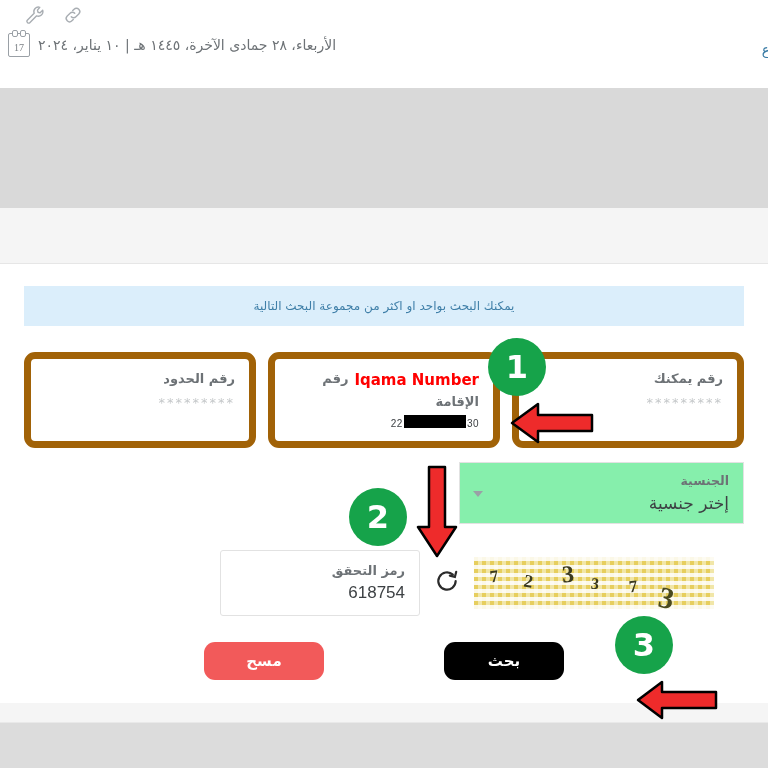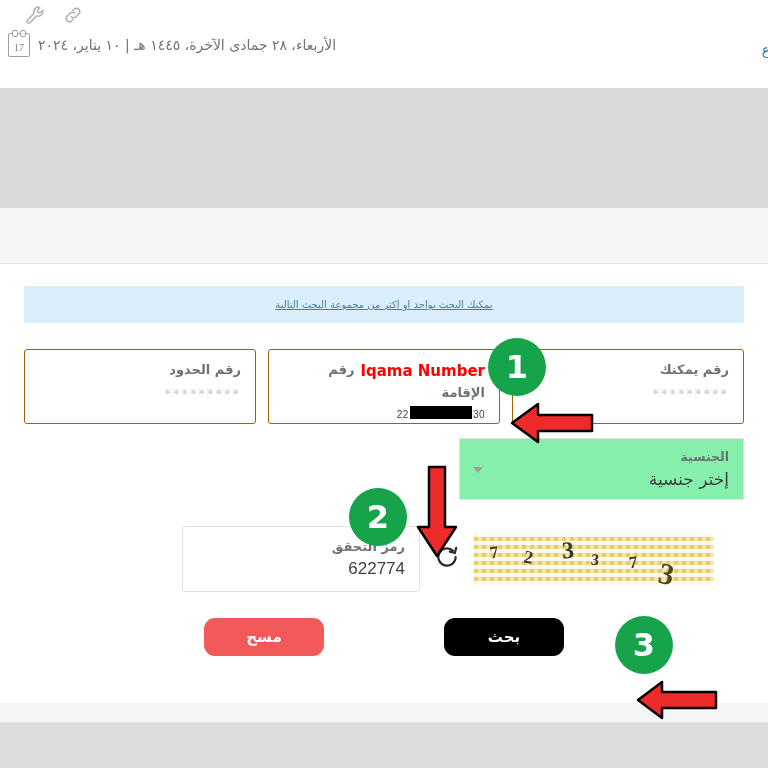--- a/index.html
+++ b/index.html
@@ -109,39 +109,38 @@
   .form-card {
     background: #ffffff;
     border-top: 1px solid #e6e6e6;
     padding: 22px 24px 0 24px;
     min-height: 440px;
   }
 
   .info-banner {
     background: #dbeefb;
     color: #3f7fa8;
-    font-size: 10px;
+    font-size: 12px;
     text-align: center;
     padding: 13px 10px;
     margin-bottom: 26px;
-    text-decoration: underline;
   }
 
   .field-row {
     display: flex;
     gap: 12px;
     margin-bottom: 14px;
   }
 
   .field {
     flex: 1 1 0;
     background: #fff;
-    border: 1px solid #a16207;
-    border-radius: 3px;
-    padding: 10px 14px 3px 14px;
+    border: 7px solid #a16207;
+    border-radius: 11px;
+    padding: 10px 14px 12px 14px;
     min-height: 60px;
     position: relative;
   }
 
   .field-label {
     font-size: 13px;
     color: #6d7276;
     font-weight: bold;
     text-align: right;
     line-height: 1.5;
@@ -238,21 +237,21 @@
     flex: 0 0 auto;
   }
   .captcha-img span {
     position: absolute;
     font-family: "Liberation Serif", serif;
     color: #3b3a20;
     font-weight: bold;
   }
   .refresh-icon { flex: 0 0 auto; }
   .code-field {
-    width: 238px;
+    width: 200px;
     background: #fff;
     border: 1px solid #e2e2e2;
     border-radius: 3px;
     padding: 10px 14px 12px 14px;
     min-height: 58px;
     flex: 0 0 auto;
   }
   .code-value {
     font-size: 17px;
     color: #3d4144;
@@ -399,21 +398,21 @@
 
     <span class="refresh-icon">
       <svg width="26" height="26" viewBox="0 0 24 24" fill="none" stroke="#2b2b2b" stroke-width="2" stroke-linecap="round">
         <path d="M20 12a8 8 0 1 1-2.6-5.9"></path>
         <path d="M20.5 3.5 L19.3 8.2 L14.6 7"></path>
       </svg>
     </span>
 
     <div class="code-field">
       <div class="field-label">رمز التحقق</div>
-      <div class="code-value">622774</div>
+      <div class="code-value">618754</div>
     </div>
   </div>
 
   <div class="btn-row">
     <button class="btn btn-search">بحث</button>
     <button class="btn btn-clear">مسح</button>
   </div>
 </div>
 
 <div class="footer-strip"></div>

